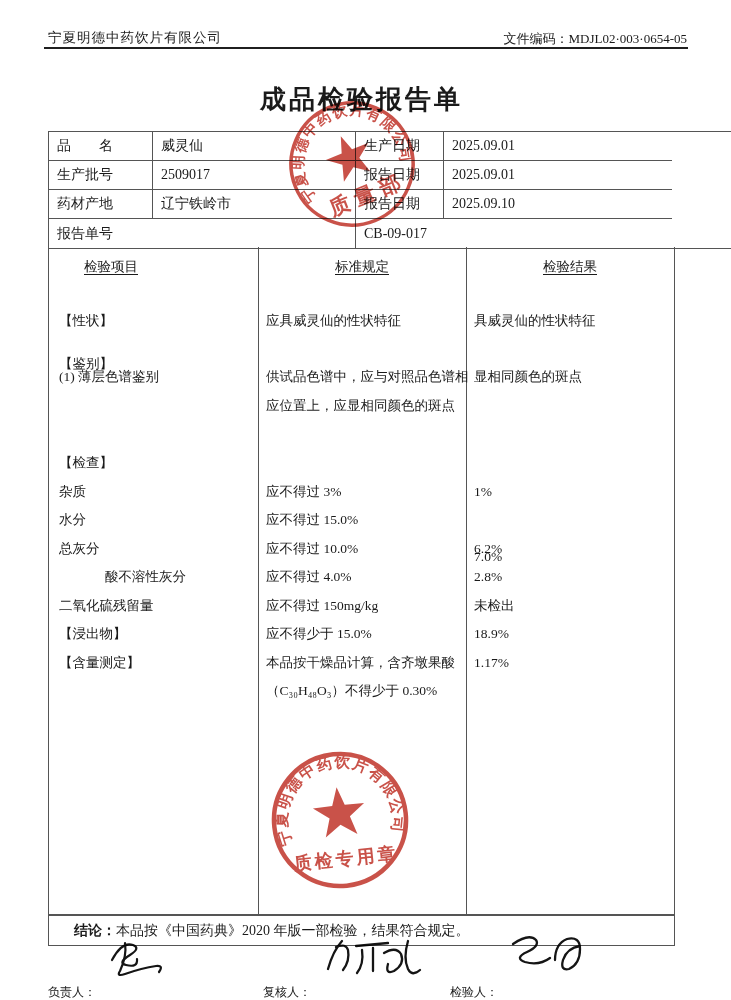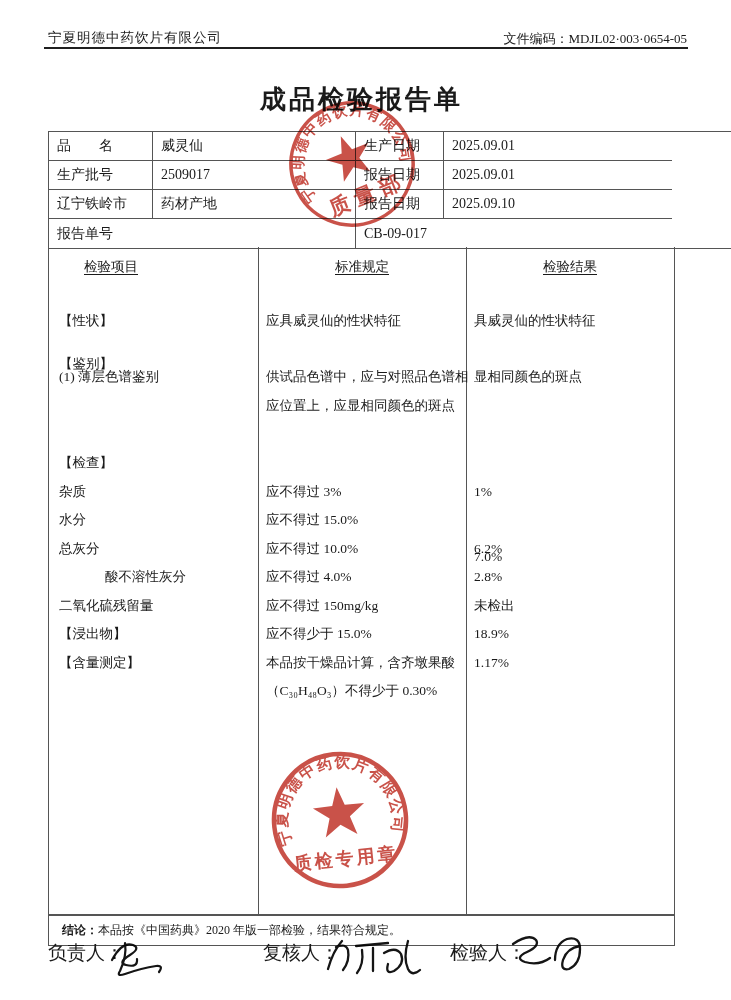--- a/index.html
+++ b/index.html
@@ -34,24 +34,24 @@
     border:1px solid #555;border-top:none;
   }
   .vline{position:absolute;top:0;bottom:0;width:0;border-left:1px solid #555;}
   .tline{position:absolute;font-size:13.5px;line-height:16px;white-space:nowrap;}
   .thead{text-decoration:underline;text-underline-offset:3px;}
   .c2{left:217px;} .c3{left:425px;}
   .c2c{left:209px;width:208px;text-align:center;} .c3c{left:417px;width:208px;text-align:center;}
   
   .conclusion{
     left:48px;top:915px;width:627px;height:31px;box-sizing:border-box;border:1px solid #555;
-    font-size:12px;line-height:29px;padding-left:13px;white-space:nowrap;
+    font-size:14px;line-height:29px;padding-left:25px;white-space:nowrap;
   }
   
-  .sigl{font-size:19px;top:940px;text-align:center;}
+  .sigl{font-size:12px;top:984px;text-align:center;}
   .stamp{mix-blend-mode:multiply;opacity:0.88;}
   .sig{mix-blend-mode:multiply;}
 </style>
 </head>
 <body>
 
 <div class="abs company">宁夏明德中药饮片有限公司</div>
 <div class="abs doccode">文件编码：MDJL02·003·0654-05</div>
 <div class="abs rule"></div>
 <div class="abs title">成品检验报告单</div>
@@ -60,22 +60,22 @@
   <div class="cell">品　　名</div>
   <div class="cell">威灵仙</div>
   <div class="cell">生产日期</div>
   <div class="cell lastcol">2025.09.01</div>
 
   <div class="cell">生产批号</div>
   <div class="cell">2509017</div>
   <div class="cell">报告日期</div>
   <div class="cell lastcol">2025.09.01</div>
 
+  <div class="cell">药材产地</div>
   <div class="cell">辽宁铁岭市</div>
-  <div class="cell">药材产地</div>
   <div class="cell">报告日期</div>
   <div class="cell lastcol">2025.09.10</div>
 
   <div class="cell span2a lastrow">报告单号</div>
   <div class="cell span2b lastcol lastrow">CB-09-017</div>
 </div>
 
 <div class="abs main">
   <div class="vline" style="left:209px;"></div>
   <div class="vline" style="left:417px;"></div>

